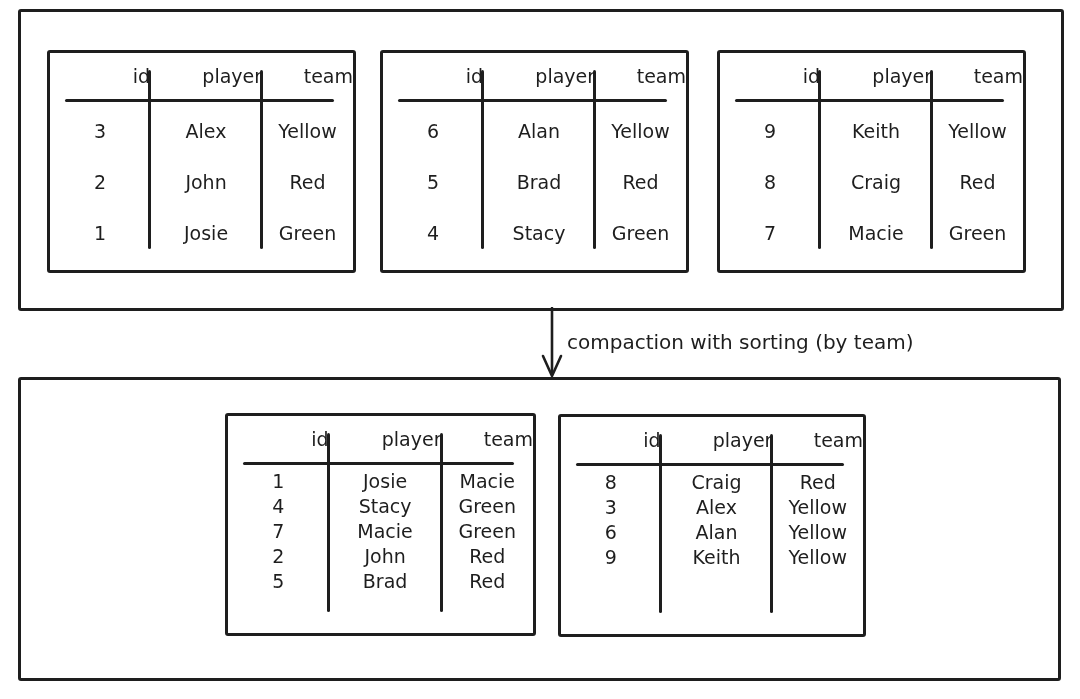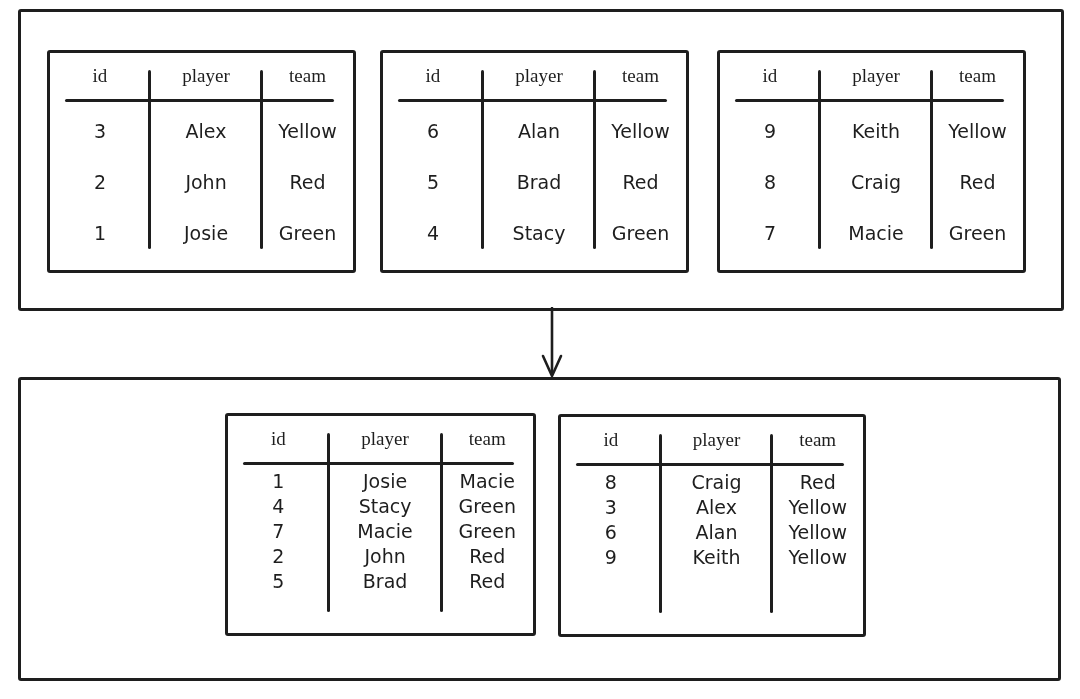--- a/index.html
+++ b/index.html
@@ -15,21 +15,21 @@
   #bottom-group { left:18px;  top:377px; width:1037px; height:298px; }
 
   .ptable {
     position:absolute; border:3px solid #1e1e1e; border-radius:3px; background:#ffffff;
   }
   .vline { position:absolute; top:17px; bottom:21px; width:3px; background:#1e1e1e; border-radius:2px; }
   .v1 { left:calc(33% - 2px); }
   .v2 { left:calc(70% - 2px); }
   .hline { position:absolute; top:46px; left:15px; right:19px; height:3px; background:#1e1e1e; border-radius:2px; }
   .thead { position:absolute; top:12px; left:0; right:0; display:grid; grid-template-columns:33% 37% 30%; }
-  .thead span { text-align:center; font-size:19px; font-weight:500;font-family:Liberation Serif, serif; }
+  .thead span { text-align:right; font-size:19px; font-weight:500; }
   .tbody { position:absolute; top:52px; left:0; right:0; }
   .trow { display:grid; grid-template-columns:33% 37% 30%; align-items:center; }
   .trow span { text-align:center; font-size:19px; }
   .rows-loose .trow { height:51px; }
   .rows-tight .trow { height:25px; }
 
   #arrow { position:absolute; left:540px; top:307px; }
   #arrow-label {
     position:absolute; left:567px; top:330px; font-size:20px; white-space:nowrap;
   }
@@ -122,20 +122,21 @@
         <span>Macie</span>
         <span>Green</span>
       </div>
     </div>
   </div>
 
   <svg id="arrow" width="24" height="72" viewBox="0 0 24 72">
     <line x1="12" y1="1" x2="12" y2="67" stroke="#1e1e1e" stroke-width="2.6" stroke-linecap="round"></line>
     <polyline points="3,49 12,69 21,49" fill="none" stroke="#1e1e1e" stroke-width="2.6" stroke-linecap="round" stroke-linejoin="round"></polyline>
   </svg>
+  <div id="arrow-label">compaction with sorting (by team)</div>
 
   <div id="bottom-group" class="groupbox"></div>
 
   <div class="ptable rows-tight" style="left:225px; top:413px; width:305px; height:217px;">
     <div class="vline v1"></div>
     <div class="vline v2"></div>
     <div class="hline"></div>
     <div class="thead">
       <span>id</span>
       <span>player</span>

